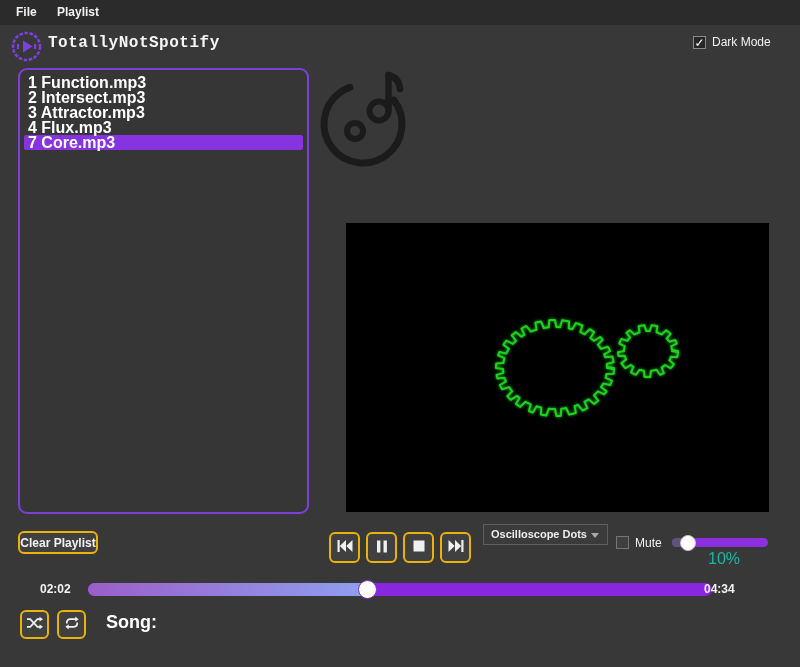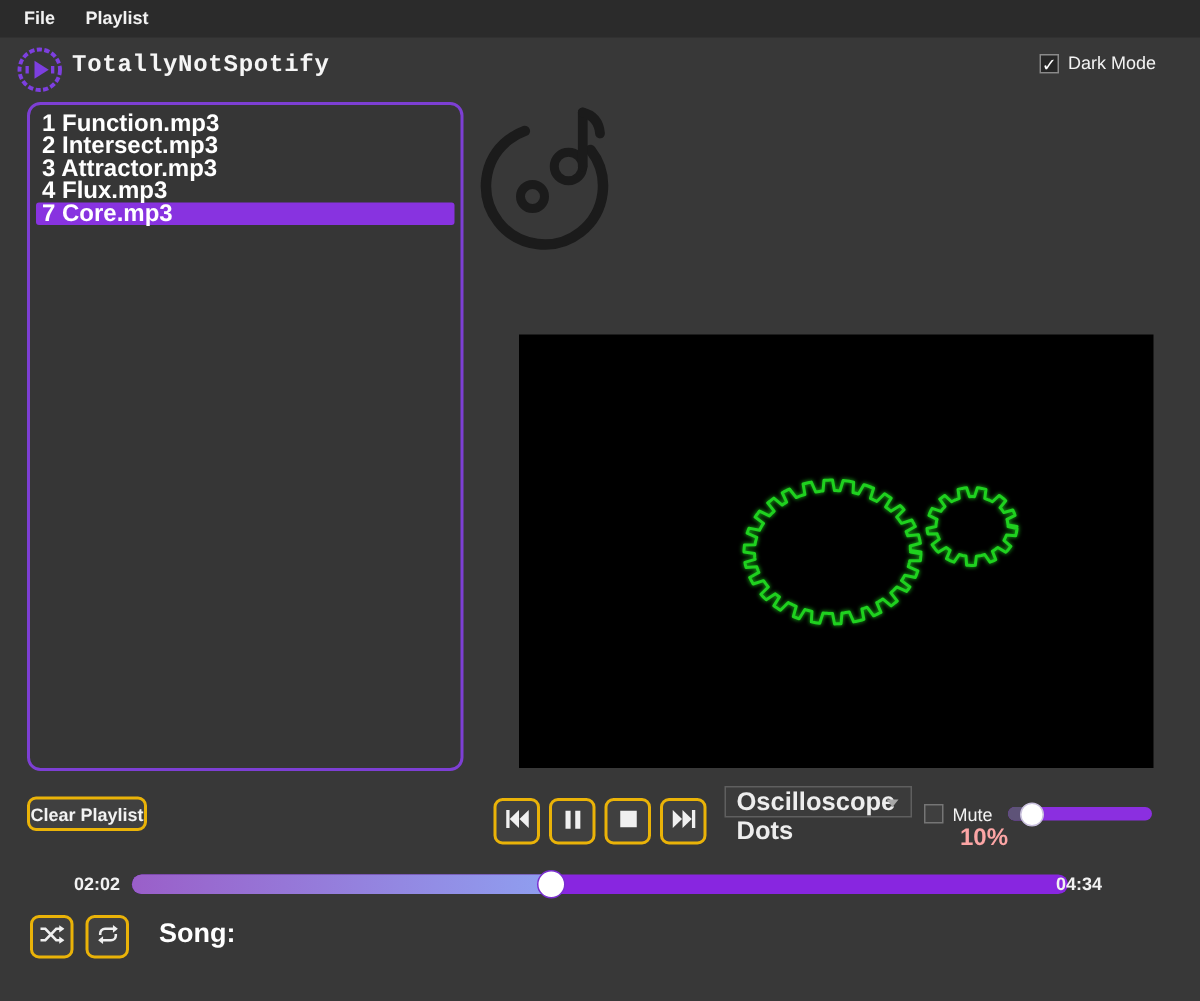--- a/index.html
+++ b/index.html
@@ -46,40 +46,40 @@
   .clear-btn { left:18px; top:531px; width:80px; height:23px; color:#f2f2f2;
                font-size:12px; font-weight:700; font-family:"Liberation Sans",sans-serif; }
   .t-btn { top:532px; width:31px; height:31px; }
   .t-btn.prev { left:329px; } .t-btn.pause { left:366px; }
   .t-btn.stop { left:403px; } .t-btn.next { left:440px; }
   .sm-btn { top:610px; width:29px; height:29px; }
   .sm-btn.shuffle { left:20px; } .sm-btn.repeat { left:57px; }
 
   
   .dropdown { position:absolute; left:483px; top:524px; width:125px; height:21px;
-              background:#3b3b3b; border:1px solid #5f5f5f; color:#ededed; font-size:17px;
+              background:#3b3b3b; border:1px solid #5f5f5f; color:#ededed; font-size:11px;
               font-weight:600; line-height:19px; padding-left:7px; cursor:default; }
   .dd-arrow { position:absolute; right:8px; top:8px; width:0; height:0;
               border-left:4px solid transparent; border-right:4px solid transparent;
               border-top:5px solid #a8a8a8; }
 
   
   .mute-wrap { position:absolute; left:616px; top:536px; display:flex; align-items:flex-start; gap:6px; }
   .mute-wrap .checkbox { background:#3f3f3f; border-color:#757575; }
   .vol-track { position:absolute; left:672px; top:538px; width:96px; height:9px;
                border-radius:4.5px; background:#8b2fe0; overflow:visible; }
   .vol-left { position:absolute; left:0; top:0; height:9px; background:#5e5378;
               border-radius:4.5px 0 0 4.5px; }
   .vol-thumb { position:absolute; top:-3.5px; width:16px; height:16px; border-radius:50%;
                background:#ffffff; border:1px solid #c9c0dd; }
-  .vol-label { position:absolute; left:640px; top:550px; color:#fca5a5; font-size:16px; font-weight:700; }
+  .vol-label { position:absolute; left:708px; top:550px; color:#14b8a6; font-size:16px; font-weight:400; }
 
   
   .time { position:absolute; top:582px; color:#f2f2f2; font-size:12px; font-weight:700; }
-  .time.elapsed { left:40px; width:40px; text-align:right; }
+  .time.elapsed { left:40px; width:40px; }
   .time.total { left:704px; }
   .progress-track { position:absolute; left:88px; top:583px; width:624px; height:13px;
                     border-radius:6.5px; background:#8826e0; }
   .progress-played { position:absolute; left:0; top:0; height:13px;
                      background:linear-gradient(90deg,#9a5fc9 0%,#8f9ff0 100%);
                      border-radius:6.5px 0 0 6.5px; }
   .progress-thumb { position:absolute; top:-3px; width:19px; height:19px; border-radius:50%;
                     background:#ffffff; border:1.5px solid #7a2fd0; }
 
   .song-label { position:absolute; left:106px; top:612px; color:#ffffff; font-size:18px; font-weight:700; }

